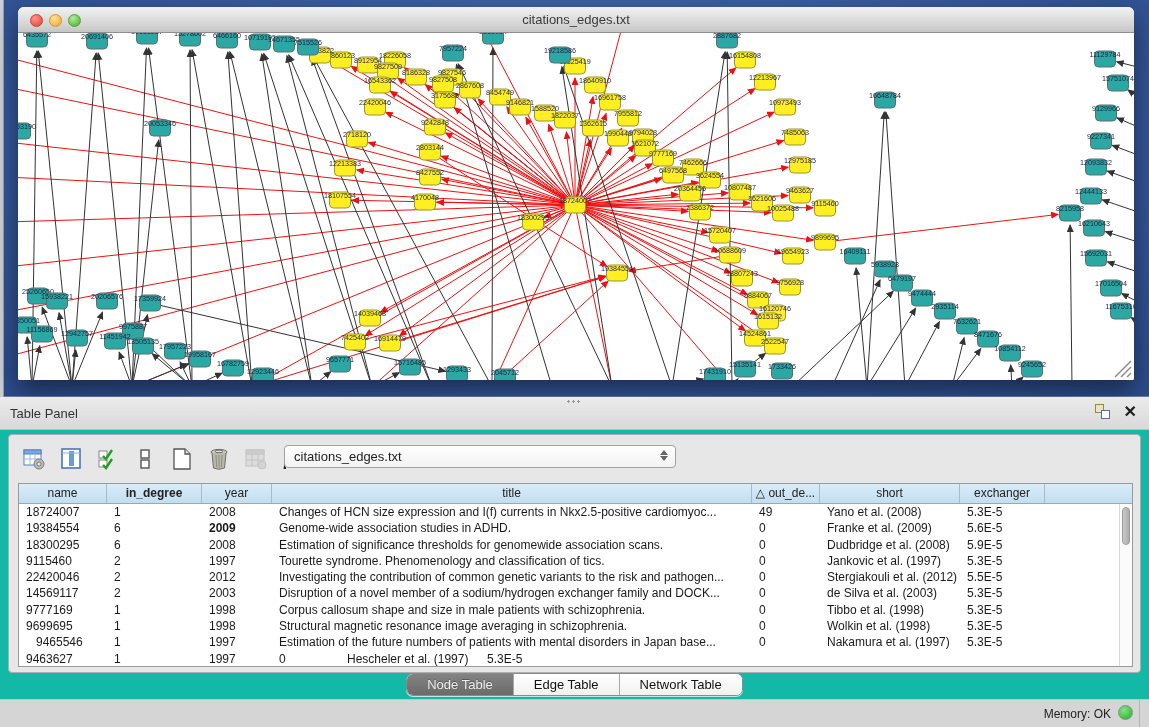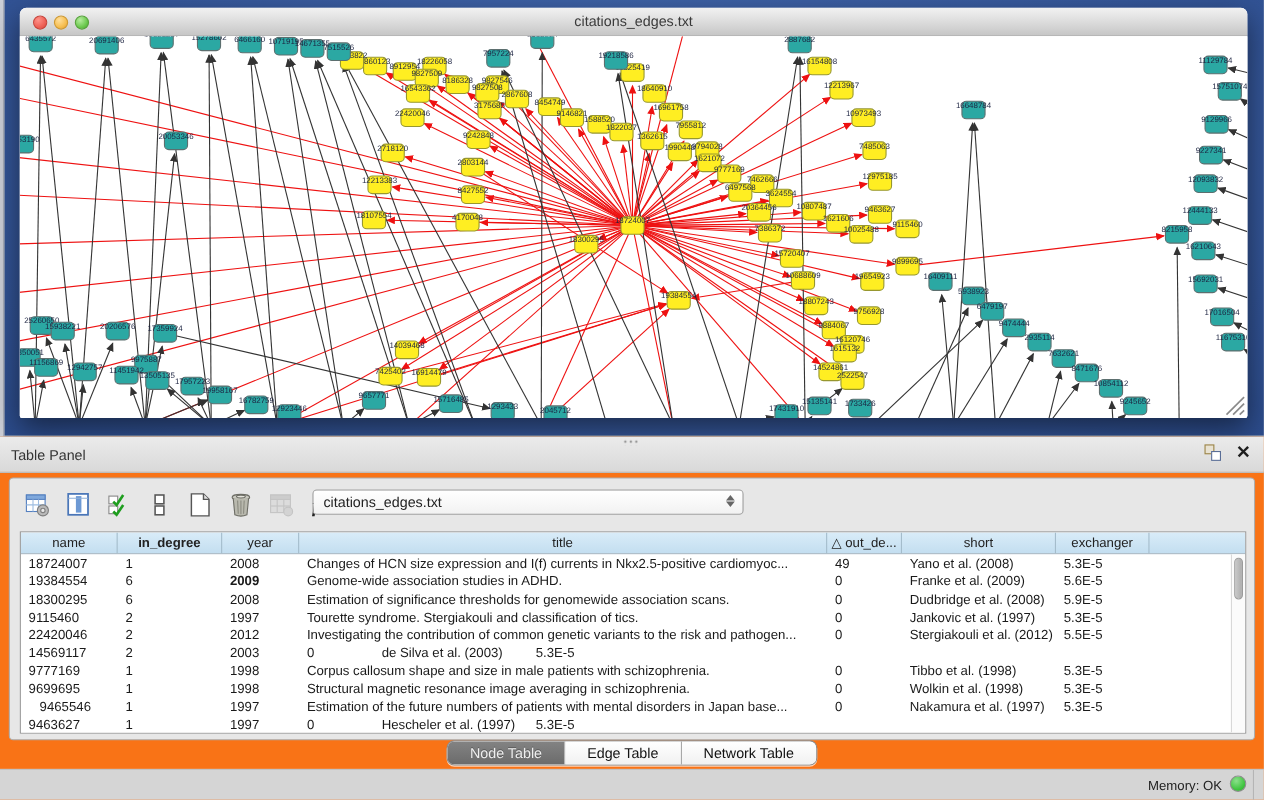--- a/index.html
+++ b/index.html
@@ -25,21 +25,21 @@
   .tl-min   { left:31px; background:radial-gradient(circle at 35% 30%, #FFDF9B, #F6BE50 60%, #D99A32); border:1px solid #CE9933;}
   .tl-zoom  { left:50px; background:radial-gradient(circle at 35% 30%, #B6EC9E, #6CC94F 60%, #4BA32F); border:1px solid #57A23C;}
   .win-title { position:absolute; left:0; right:0; top:5px; text-align:center;
     font-size:13px; color:#3A3A3A; }
   .net-canvas { position:absolute; left:0; top:26px; width:1116px; height:347px;
     background:#fff; overflow:hidden; border-radius:0 0 2px 2px; }
   .net-canvas svg { display:block; width:1116px; height:347px; }
 
   
   .table-panel { position:absolute; left:0; top:397px; width:1149px; height:330px;
-    background:#f97316; }
+    background:#14b8a6; }
   .panel-header { position:absolute; left:0; top:0; width:100%; height:33px;
     background:linear-gradient(#EBEBEB,#D9D9D9); border-bottom:1px solid #BDBDBD; }
   .panel-title { position:absolute; left:10px; top:9px; font-size:13px; color:#333; }
   .grip { position:absolute; left:566px; top:2px; width:14px; height:6px; opacity:.55;
     background:radial-gradient(circle, #555 1px, transparent 1.4px) 0 0/5px 5px; }
   .ph-icons { position:absolute; right:12px; top:7px; display:flex; gap:14px; align-items:center; }
   .float-ico { position:relative; width:15px; height:15px; }
   .float-ico .b1 { position:absolute; left:0; top:0; width:9px; height:9px; border:1.5px solid #9A8448; background:#E8E2D2;}
   .float-ico .b2 { position:absolute; right:0; bottom:0; width:9px; height:9px; border:1.5px solid #5A6E96; background:#fff;}
   .close-x { font-size:16px; font-weight:bold; color:#1D1D1D; line-height:15px; cursor:default;}
@@ -644,38 +644,39 @@
               <div class="c" style="width: 70px;">2008</div>
               <div class="c" style="width: 480px;">Estimation of significance thresholds for genomewide association scans.</div>
               <div class="c" style="width: 68px;">0</div>
               <div class="c" style="width: 140px;">Dudbridge et al. (2008)</div>
               <div class="c" style="width: 85px;">5.9E-5</div>
             </div>
             <div class="g-row">
               <div class="c" style="width: 88px;">9115460</div>
               <div class="c" style="width: 95px;">2</div>
               <div class="c" style="width: 70px;">1997</div>
-              <div class="c" style="width: 480px;">Tourette syndrome. Stergiakouli and classification of tics.</div>
+              <div class="c" style="width: 480px;">Tourette syndrome. Phenomenology and classification of tics.</div>
               <div class="c" style="width: 68px;">0</div>
               <div class="c" style="width: 140px;">Jankovic et al. (1997)</div>
               <div class="c" style="width: 85px;">5.3E-5</div>
             </div>
             <div class="g-row">
               <div class="c" style="width: 88px;">22420046</div>
               <div class="c" style="width: 95px;">2</div>
               <div class="c" style="width: 70px;">2012</div>
               <div class="c" style="width: 480px;">Investigating the contribution of common genetic variants to the risk and pathogen...</div>
               <div class="c" style="width: 68px;">0</div>
               <div class="c" style="width: 140px;">Stergiakouli et al. (2012)</div>
               <div class="c" style="width: 85px;">5.5E-5</div>
             </div>
             <div class="g-row">
               <div class="c" style="width: 88px;">14569117</div>
               <div class="c" style="width: 95px;">2</div>
               <div class="c" style="width: 70px;">2003</div>
+              <div class="c" style="width: 480px;">Disruption of a novel member of a sodium/hydrogen exchanger family and DOCK...</div>
               <div class="c" style="width: 68px;">0</div>
               <div class="c" style="width: 140px;">de Silva et al. (2003)</div>
               <div class="c" style="width: 85px;">5.3E-5</div>
             </div>
             <div class="g-row">
               <div class="c" style="width: 88px;">9777169</div>
               <div class="c" style="width: 95px;">1</div>
               <div class="c" style="width: 70px;">1998</div>
               <div class="c" style="width: 480px;">Corpus callosum shape and size in male patients with schizophrenia.</div>
               <div class="c" style="width: 68px;">0</div>

